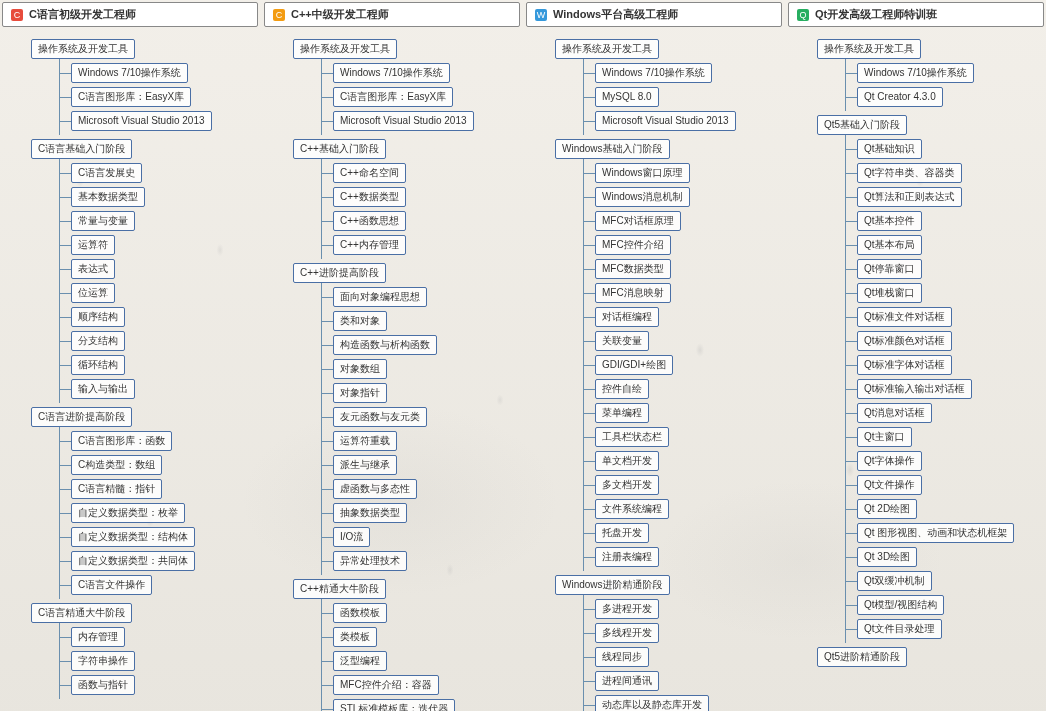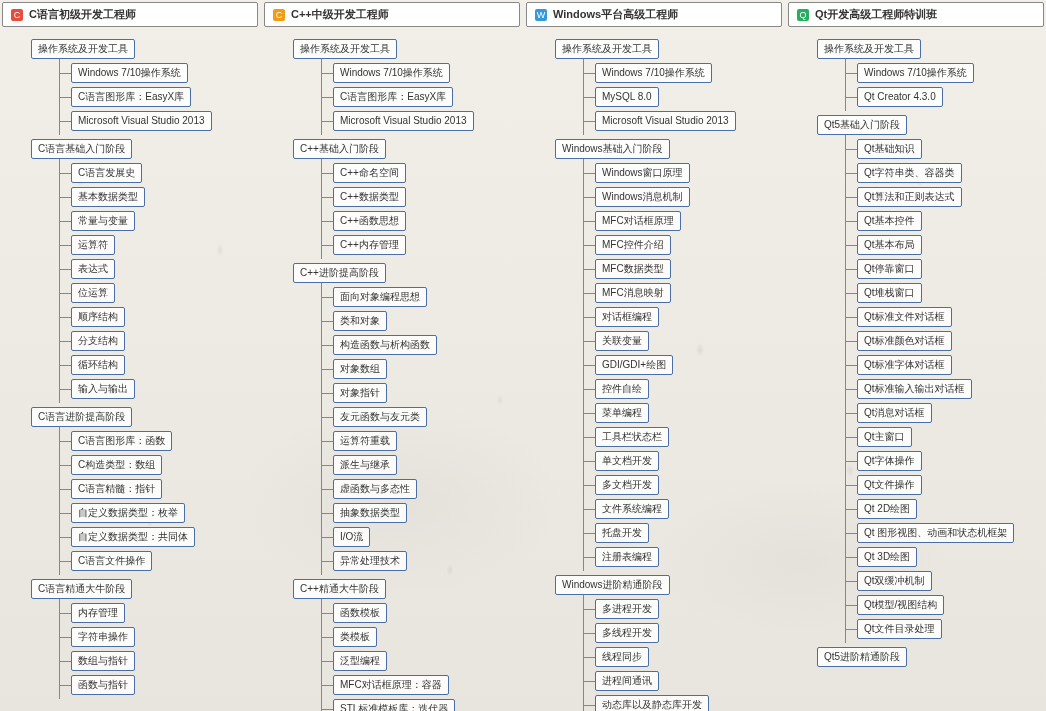--- a/index.html
+++ b/index.html
@@ -63,27 +63,27 @@
               <li><span class="node">顺序结构</span></li>
               <li><span class="node">分支结构</span></li>
               <li><span class="node">循环结构</span></li>
               <li><span class="node">输入与输出</span></li>
             </ul></li>
           <li><span class="node">C语言进阶提高阶段</span><ul>
               <li><span class="node">C语言图形库：函数</span></li>
               <li><span class="node">C构造类型：数组</span></li>
               <li><span class="node">C语言精髓：指针</span></li>
               <li><span class="node">自定义数据类型：枚举</span></li>
+              <li><span class="node">自定义数据类型：结构体</span></li>
               <li><span class="node">自定义数据类型：共同体</span></li>
               <li><span class="node">C语言文件操作</span></li>
             </ul></li>
           <li><span class="node">C语言精通大牛阶段</span><ul>
               <li><span class="node">内存管理</span></li>
               <li><span class="node">字符串操作</span></li>
-              <li><span class="node">数组与指针</span></li>
               <li><span class="node">函数与指针</span></li>
             </ul></li>
         </ul>
       </div>
     </div>
     <div class="col">
       <div class="head">
         <span class="ico" style="background: rgb(243, 156, 18);">C</span>
         <span>C++中级开发工程师</span>
       </div>
@@ -111,21 +111,21 @@
               <li><span class="node">派生与继承</span></li>
               <li><span class="node">虚函数与多态性</span></li>
               <li><span class="node">抽象数据类型</span></li>
               <li><span class="node">I/O流</span></li>
               <li><span class="node">异常处理技术</span></li>
             </ul></li>
           <li><span class="node">C++精通大牛阶段</span><ul>
               <li><span class="node">函数模板</span></li>
               <li><span class="node">类模板</span></li>
               <li><span class="node">泛型编程</span></li>
-              <li><span class="node">MFC对话框原理：容器</span></li>
+              <li><span class="node">MFC控件介绍：容器</span></li>
               <li><span class="node">STL标准模板库：迭代器</span></li>
             </ul></li>
         </ul>
       </div>
     </div>
     <div class="col">
       <div class="head">
         <span class="ico" style="background: rgb(52, 152, 219);">W</span>
         <span>Windows平台高级工程师</span>
       </div>

